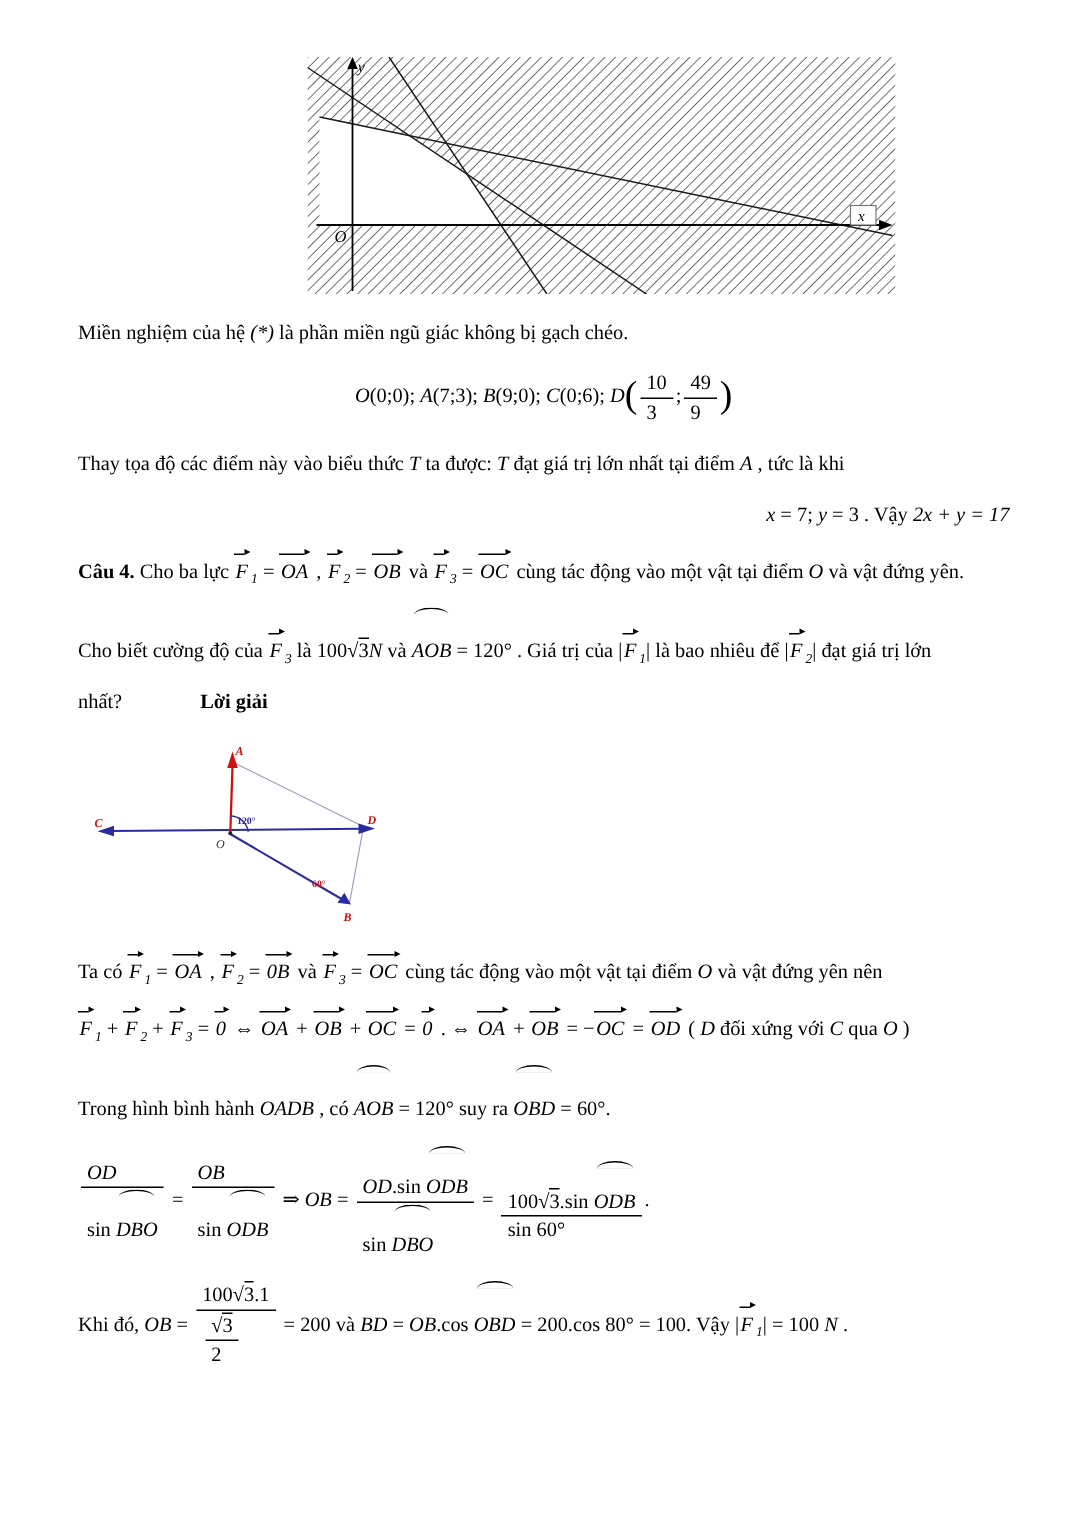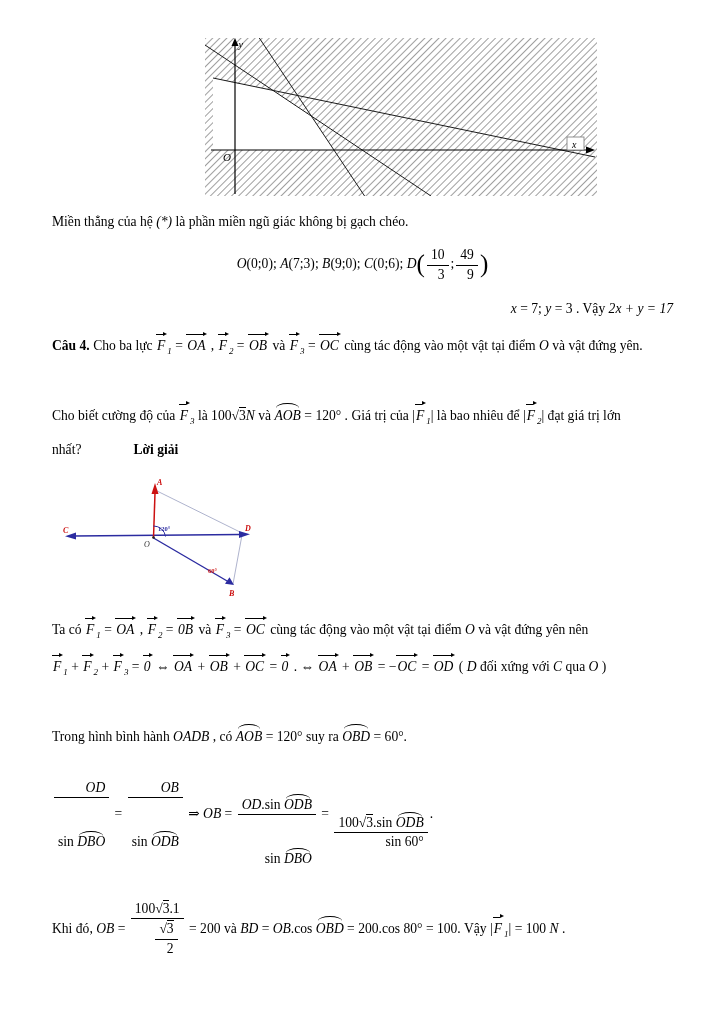--- a/index.html
+++ b/index.html
@@ -18,24 +18,24 @@
   .bold{font-weight:bold;}
   .mi{font-style:italic;}
   sub{font-size:9px;font-style:italic;line-height:0;}
   .gap{margin-left:52px;}
   .sq{border-top:1px solid #000;}
   .bp{font-size:1.85em;vertical-align:middle;line-height:0.9;font-style:normal;}
   .vec{font-style:italic;display:inline-block;position:relative;padding:3px 2px 0 1px;}
   .vec::before{content:"";position:absolute;left:0;right:4px;top:1px;border-top:1px solid #000;}
   .vec::after{content:"";position:absolute;right:0;top:-1.5px;width:0;height:0;
     border-top:2.6px solid transparent;border-bottom:2.6px solid transparent;border-left:4px solid #000;}
-  .hat{font-style:italic;display:inline-block;position:relative;padding-top:3px;margin-top:32px;}
+  .hat{font-style:italic;display:inline-block;position:relative;padding-top:19px;}
   .hat::before{content:"";position:absolute;top:0;left:2px;right:2px;height:4px;
     border-top:1.3px solid #000;border-radius:50% 50% 0 0 / 100% 100% 0 0;}
-  .frac{display:inline-flex;flex-direction:column;text-align:right;vertical-align:middle;
+  .frac{display:inline-flex;flex-direction:column;text-align:left;vertical-align:middle;
     margin:1px 2px;line-height:1.2;}
   .frac .num{display:block;border-bottom:1px solid #000;padding:0 4px 1px 4px;}
   .frac .den{display:block;padding:1px 4px 0 4px;}
   .formula{line-height:1.2;}
   figure{margin:0;padding:0;}
   figure.graph-fig{margin:38px 0 12px 153px;}
   figure.diagram-fig{margin:4px 0 14px 10px;}
   svg text{font-family:"Liberation Serif","DejaVu Serif",serif;}
 </style>
 </head>
@@ -60,28 +60,29 @@
       <polygon points="30,0 26.5,8 33.5,8" fill="#000"></polygon>
       <line x1="6" y1="112" x2="384" y2="112" stroke="#000" stroke-width="1.2"></line>
       <polygon points="390,112 381,108.5 381,115.5" fill="#000"></polygon>
       <rect x="362" y="99" width="17" height="13" fill="#ffffff" stroke="#777" stroke-width="0.8"></rect>
       <text x="33.5" y="10" font-size="10.5" font-style="italic">y</text>
       <text x="18" y="123" font-size="11" font-style="italic">O</text>
       <text x="367" y="109.5" font-size="10" font-style="italic">x</text>
     </svg>
   </figure>
 
-  <p class="para"><span>Miền thẳng của hệ </span><span class="mi">(*)</span><span>  là phần miền ngũ giác không bị gạch chéo.</span></p>
+  <p class="para"><span>Miền nghiệm của hệ </span><span class="mi">(*)</span><span>  là phần miền ngũ giác không bị gạch chéo.</span></p>
   <div class="para center formula"><span class="mi">O</span><span>(0;0)</span><span>; </span><span class="mi">A</span><span>(7;3)</span><span>; </span><span class="mi">B</span><span>(9;0)</span><span>; </span><span class="mi">C</span><span>(0;6)</span><span>; </span><span class="mi">D</span><span class="bp">(</span><span class="frac">
         <span class="num"><span>10</span></span>
         <span class="den"><span>3</span></span>
       </span><span>;</span><span class="frac">
         <span class="num"><span>49</span></span>
         <span class="den"><span>9</span></span>
       </span><span class="bp">)</span></div>
+  <p class="para"><span>Thay tọa độ các điểm này vào biểu thức </span><span class="mi">T</span><span> ta được: </span><span class="mi">T</span><span> đạt giá trị lớn nhất tại điểm  </span><span class="mi">A</span><span> , tức là khi</span></p>
   <p class="para indent-sm"><span class="mi">x</span><span> = 7; </span><span class="mi">y</span><span> = 3</span><span> . Vậy </span><span class="mi">2x + y = 17</span></p>
   <p class="para mt-sm"><span class="bold">Câu 4.</span><span>  Cho ba lực </span><span class="vec">F</span><sub>1</sub><span> = </span><span class="vec">OA</span><span> , </span><span class="vec">F</span><sub>2</sub><span> = </span><span class="vec">OB</span><span> và </span><span class="vec">F</span><sub>3</sub><span> = </span><span class="vec">OC</span><span> cùng tác động vào một vật tại điểm </span><span class="mi">O</span><span> và vật đứng yên.</span></p>
   <p class="para mb-lg mt-sm"><span>Cho biết cường độ của </span><span class="vec">F</span><sub>3</sub><span> là </span><span>100</span><span>√</span><span class="sq">3</span><span class="mi">N</span><span> và </span><span class="hat">AOB</span><span> = 120°</span><span> . Giá trị của </span><span>|</span><span class="vec">F</span><sub>1</sub><span>|</span><span> là bao nhiêu để </span><span>|</span><span class="vec">F</span><sub>2</sub><span>|</span><span> đạt giá trị lớn</span></p>
   <p class="para"><span>nhất?</span><span class="bold gap">Lời giải</span></p>
 
   <figure class="diagram-fig">
     <svg width="195" height="125" viewBox="0 0 195 125">
 
       <line x1="93" y1="16" x2="180" y2="59" stroke="#99a0c0" stroke-width="0.8"></line>
       <line x1="171" y1="110" x2="180" y2="61" stroke="#99a0c0" stroke-width="0.8"></line>

